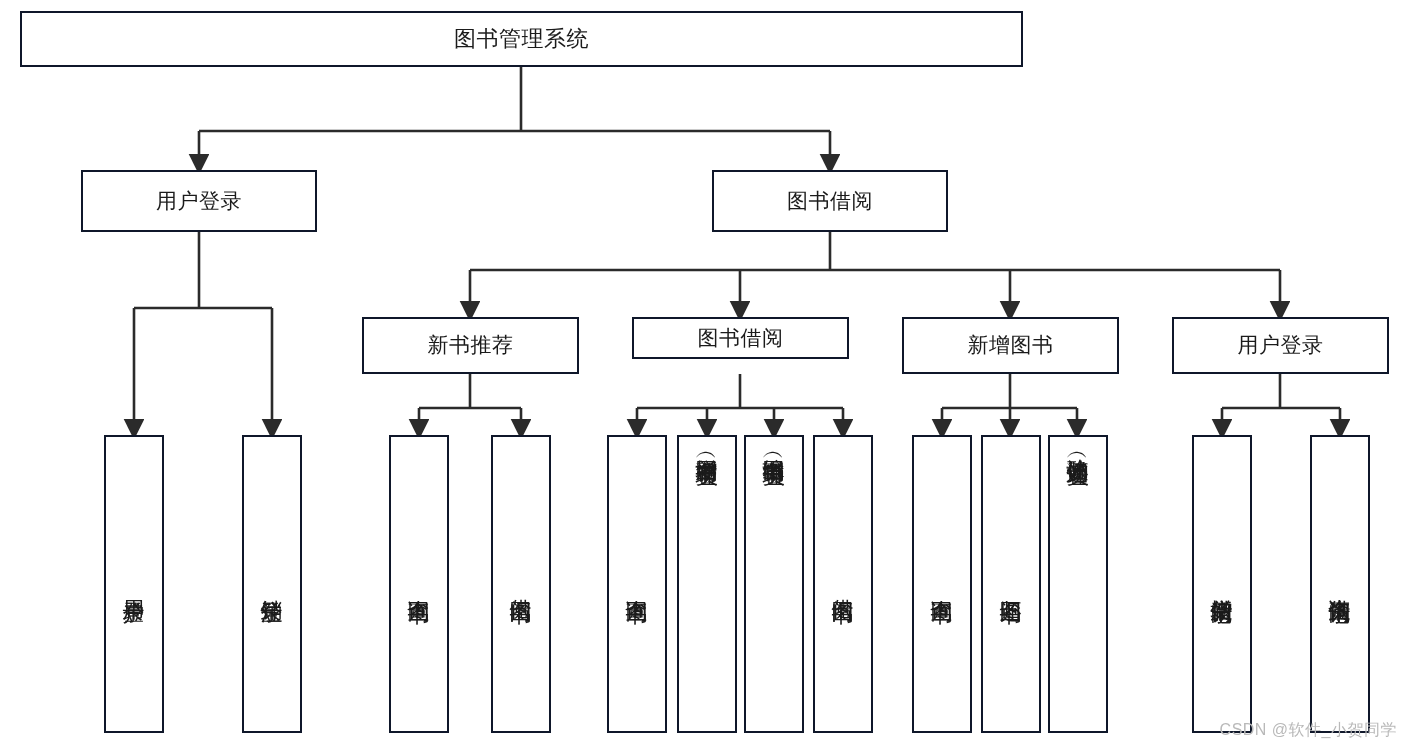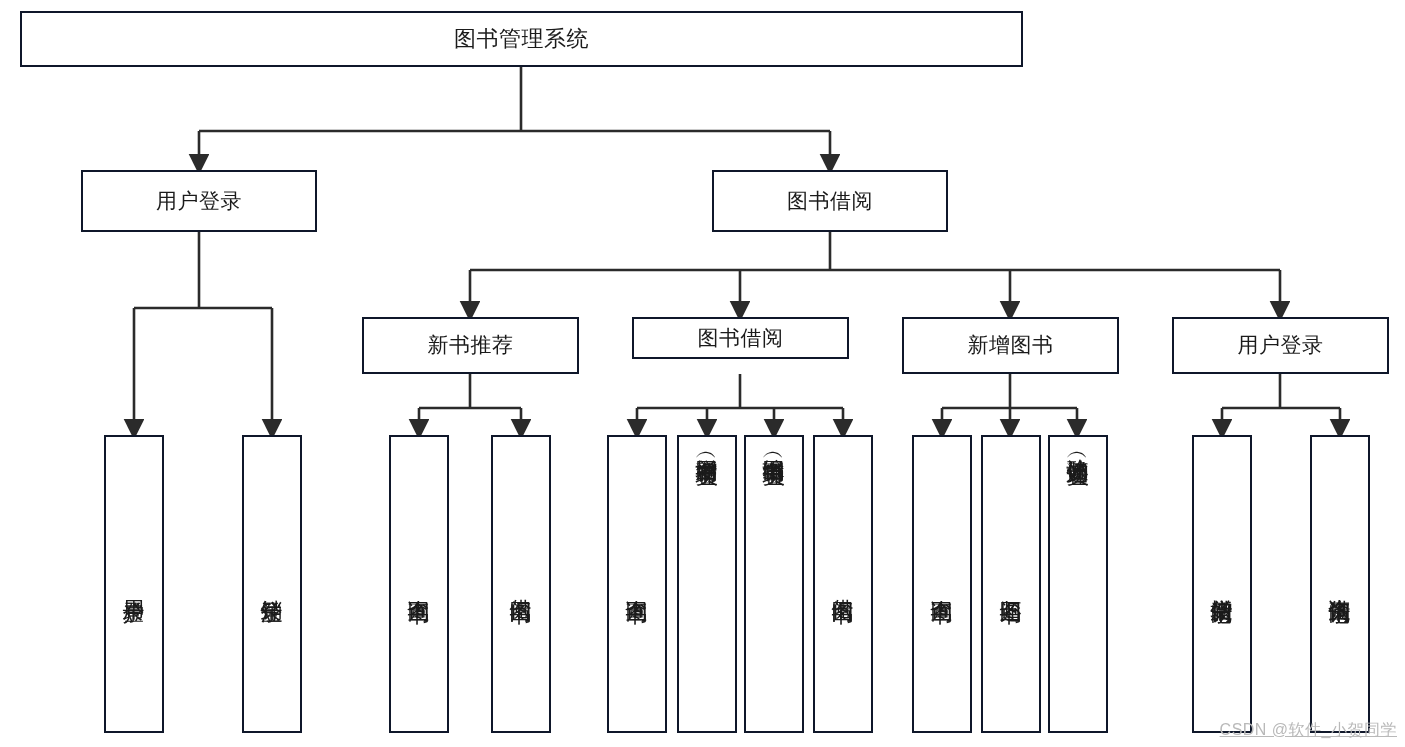--- a/index.html
+++ b/index.html
@@ -71,21 +71,20 @@
   }
   #watermark {
     position: absolute;
     right: 8px;
     bottom: 6px;
     font-size: 16px;
     color: #b9b9b9;
     letter-spacing: 0.5px;
     z-index: 6;
     white-space: nowrap;
-    text-decoration: underline;
   }
 </style>
 </head>
 <body>
 
 <div id="canvas">
 
   <svg id="edges" viewBox="0 0 1405 747" width="1405" height="747" xmlns="http://www.w3.org/2000/svg">
     <defs>
       <marker id="arw" markerWidth="12" markerHeight="12" refX="1.6" refY="4" orient="auto" markerUnits="strokeWidth">

